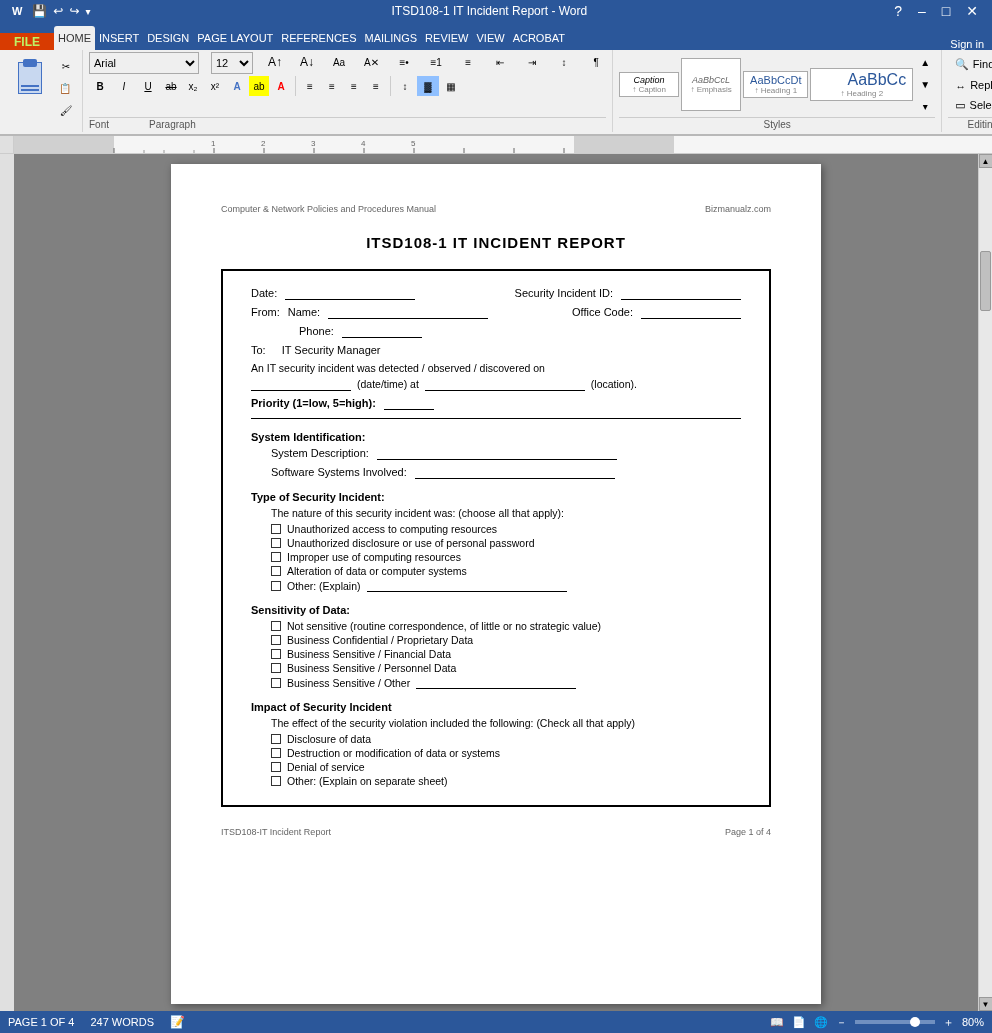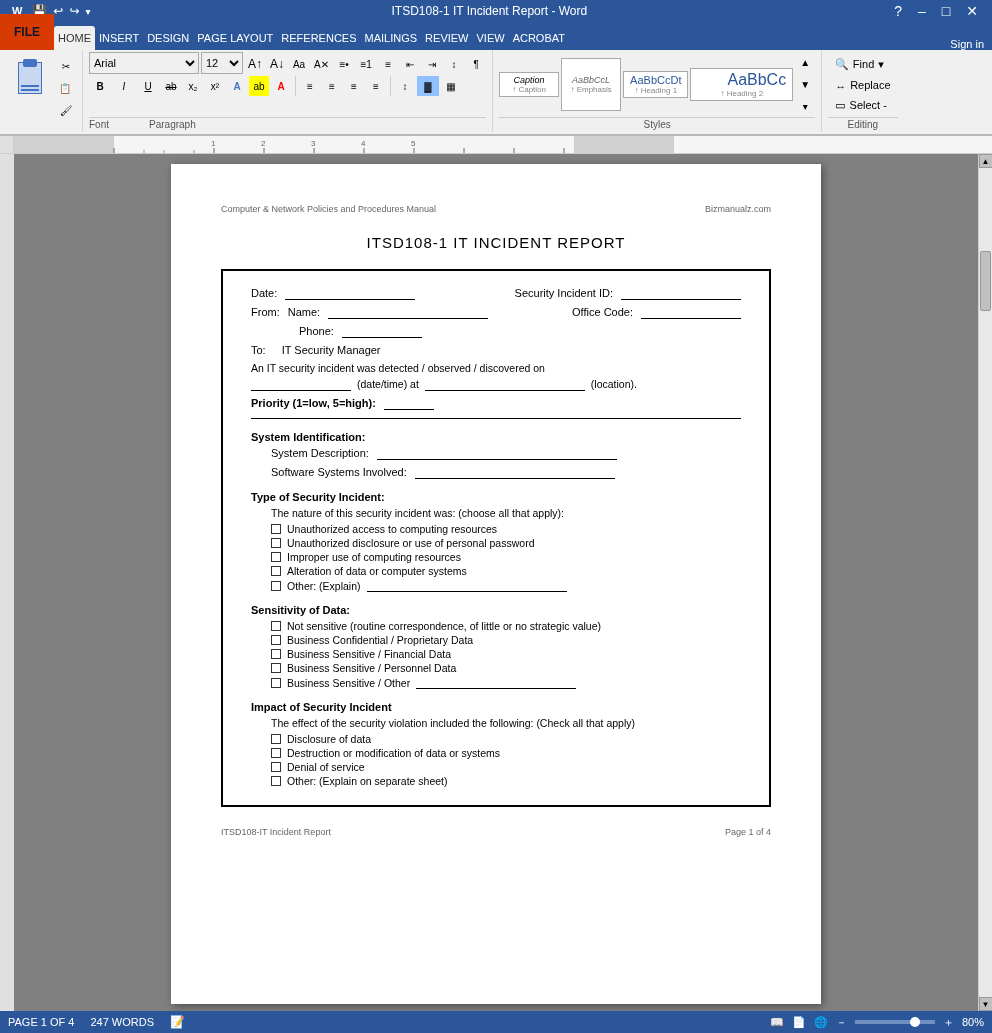--- a/index.html
+++ b/index.html
@@ -25,25 +25,25 @@
     .ribbon-tabs {
       background: #2b579a;
       display: flex;
       align-items: flex-end;
       padding-left: 0;
       flex-shrink: 0;
       height: 28px;
     }
     .file-tab {
       background: #d83b01;
-      color: #0f172a;
+      color: #bef264;
       padding: 4px 14px;
       font-size: 12px;
       font-weight: bold;
-      height: 36px;
+      height: 17px;
       display: flex;
       align-items: center;
       cursor: pointer;
     }
     .ribbon-tab {
       background: transparent;
       color: white;
       padding: 4px 4px;
       font-size: 11px;
       height: 24px;
@@ -171,21 +171,21 @@
       justify-content: space-between;
       font-size: 9px;
       color: #666;
       margin-bottom: 20px;
     }
 
     
     .form-title {
       text-align: center;
       font-size: 15px;
-      font-weight: normal;
+      font-weight: bold;
       margin-bottom: 18px;
       letter-spacing: 1px;
     }
     .form-border {
       border: 2px solid #000;
       padding: 16px 28px;
     }
     .form-field-row {
       display: flex;
       align-items: baseline;
@@ -347,21 +347,21 @@
         <button class="small-btn">✂</button>
         <button class="small-btn">📋</button>
         <button class="small-btn">🖌</button>
       </div>
     </div>
     <div class="group-label">Clipboard</div>
   </div>
 
   <div class="ribbon-group" style="min-width:200px;">
     <div class="group-content" style="flex-direction:column;gap:2px;">
-      <div style="display:flex;align-items:flex-end;gap:2px;">
+      <div style="display:flex;align-items:flex-start;gap:12px;">
         <select class="font-name-select">
           <option>Arial</option>
         </select>
         <select class="font-size-select">
           <option>12</option>
         </select>
         <button class="small-btn" style="font-size:12px;">A↑</button>
         <button class="small-btn" style="font-size:12px;">A↓</button>
         <button class="small-btn">Aa</button>
         <button class="small-btn" style="font-size:10px;">A✕</button>

